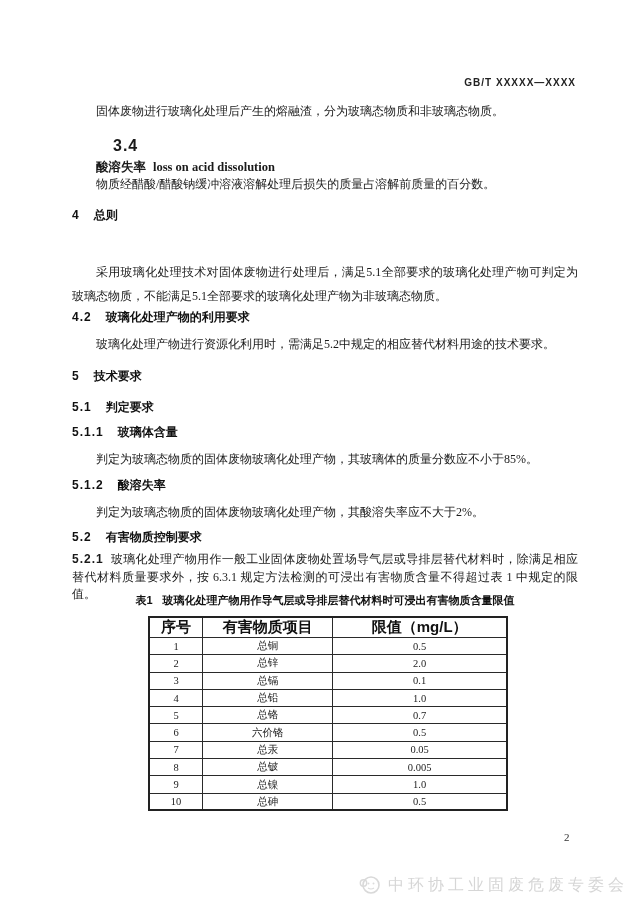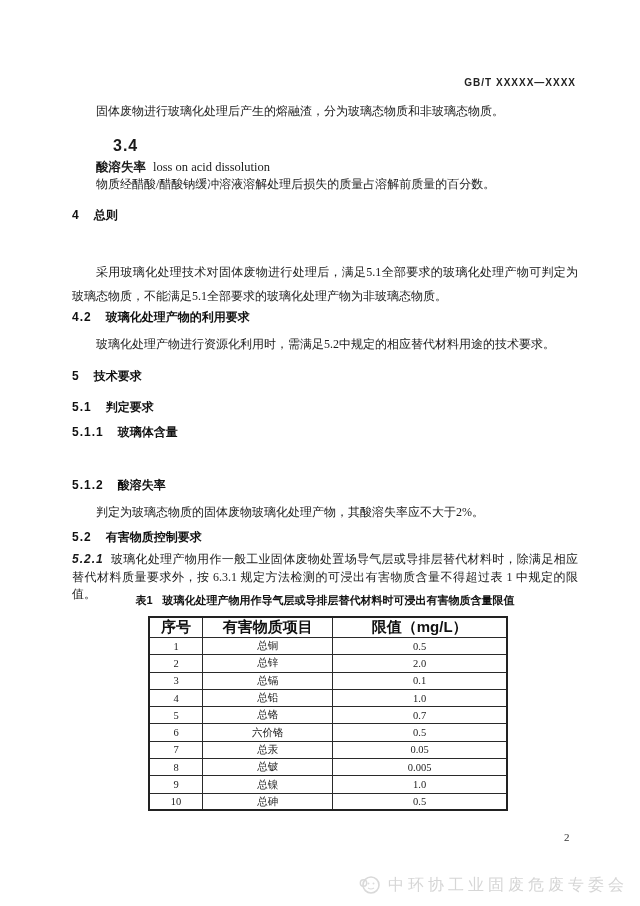--- a/index.html
+++ b/index.html
@@ -34,32 +34,32 @@
     letter-spacing:1px;
     margin-left:41px;
   }
   .term-line { left:96px; }
   .term-cn {
     font-family:"Liberation Sans","DejaVu Sans",sans-serif;
     font-size:12.5px; font-weight:bold; margin-right:7px;
   }
   .term-en {
     font-family:"Liberation Serif","DejaVu Serif",serif;
-    font-size:12.5px; font-weight:normal;
+    font-size:12.5px; font-weight:bold;
   }
   .heading {
     left:72px;
     font-family:"Liberation Sans","DejaVu Sans",sans-serif;
     font-size:12px; font-weight:bold; color:#111;
     white-space:nowrap;
   }
   .heading .hnum { margin-right:14px; letter-spacing:1px; }
   .clause-inline {
     font-family:"Liberation Sans","DejaVu Sans",sans-serif;
-    font-weight:bold; letter-spacing:1px; margin-right:7px;font-style:italic;
+    font-weight:bold; letter-spacing:1px; margin-right:7px;
   }
   .tbl-caption {
     left:72px; width:506px; text-align:center;
     font-family:"Liberation Sans","DejaVu Sans",sans-serif;
     font-size:11px; font-weight:bold; color:#111;
   }
   .tbl-caption .cap-label { margin-right:10px; }
   table.limits {
     left:148px; top:616px; position:absolute;
     width:360px;
@@ -135,20 +135,21 @@
   </div>
 
   <div class="abs heading" style="top:399px">
     <span class="hnum">5.1</span><span>判定要求</span>
   </div>
 
   <div class="abs heading" style="top:424px">
     <span class="hnum">5.1.1</span><span>玻璃体含量</span>
   </div>
 
+  <div class="abs para indent" style="top:451px">判定为玻璃态物质的固体废物玻璃化处理产物，其玻璃体的质量分数应不小于85%。</div>
 
   <div class="abs heading" style="top:477px">
     <span class="hnum">5.1.2</span><span>酸溶失率</span>
   </div>
 
   <div class="abs para indent" style="top:504px">判定为玻璃态物质的固体废物玻璃化处理产物，其酸溶失率应不大于2%。</div>
 
   <div class="abs heading" style="top:529px">
     <span class="hnum">5.2</span><span>有害物质控制要求</span>
   </div>

